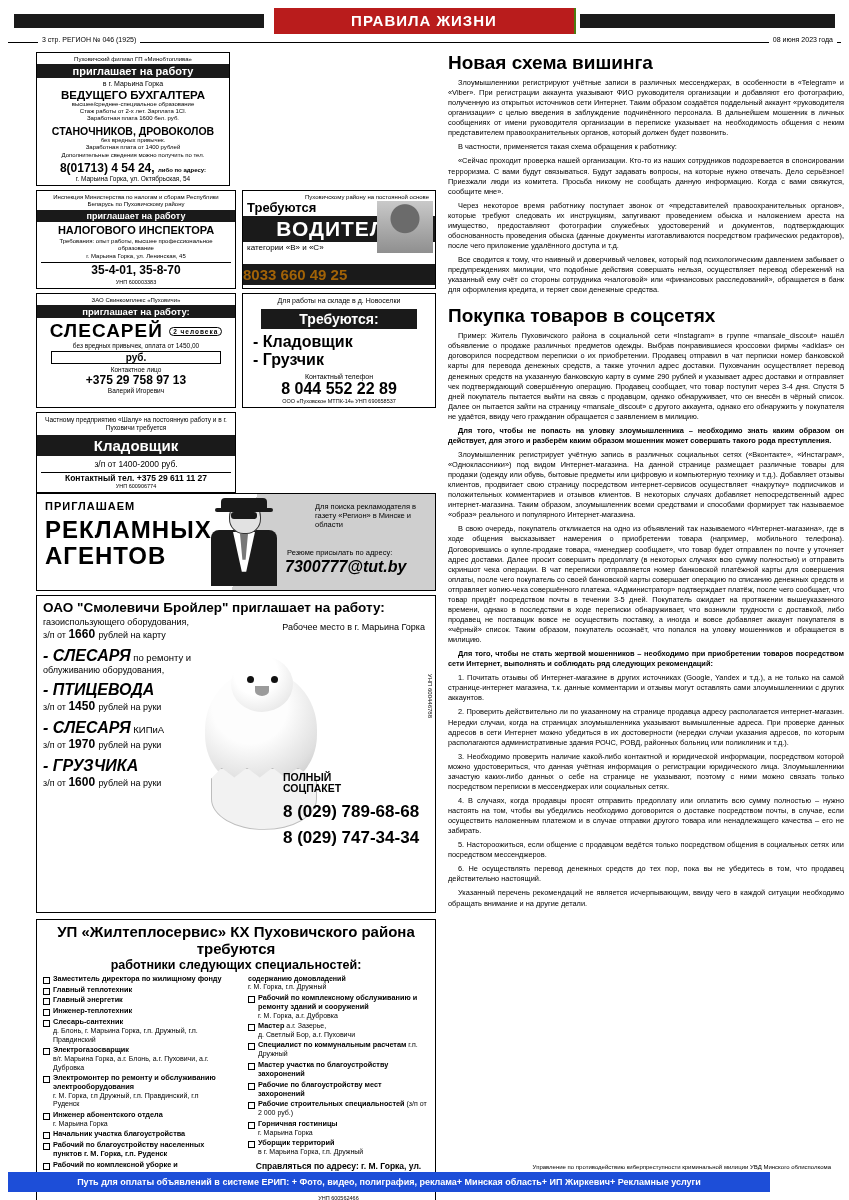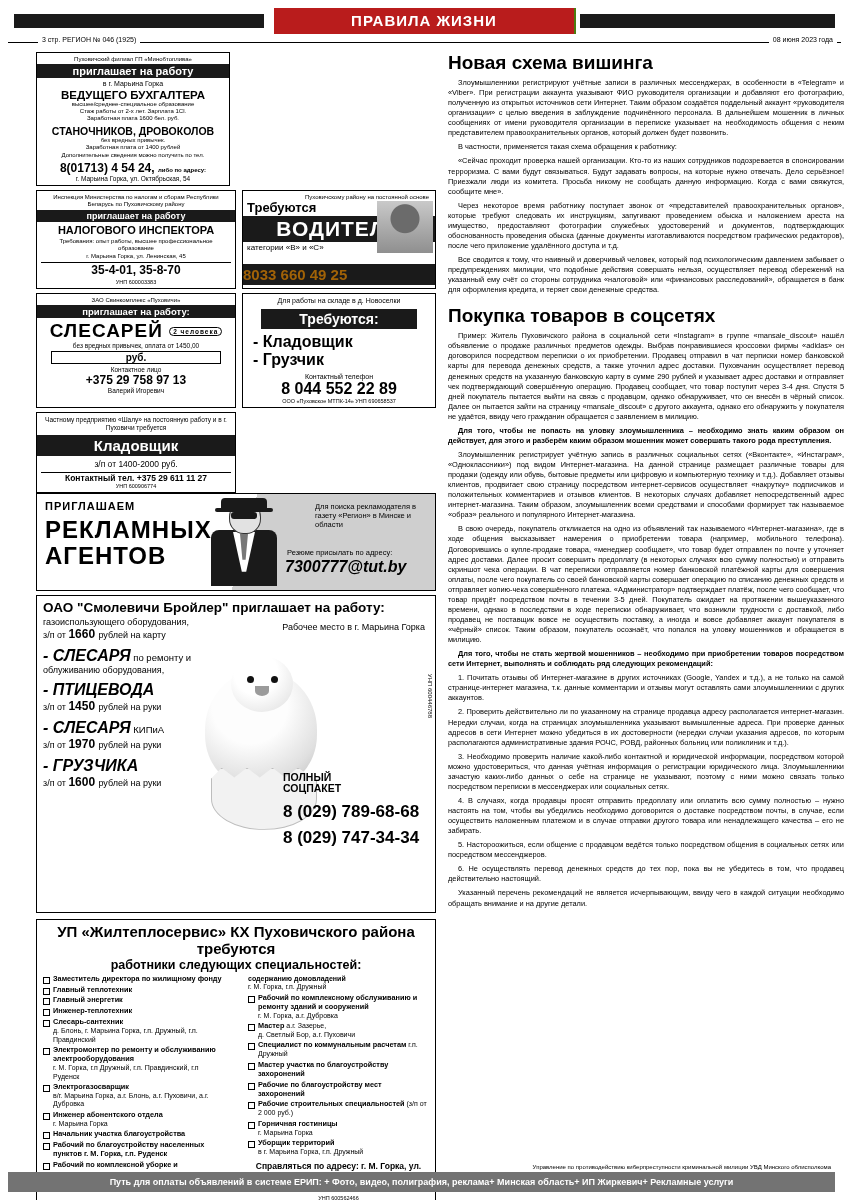--- a/index.html
+++ b/index.html
@@ -152,21 +152,21 @@
   .zht .adr{font-size:8.5px;font-weight:bold;text-align:center;line-height:1.25;}
   .zht .unp{font-size:5.5px;text-align:center;}
 
   
   .art-h{font-size:19px;font-weight:bold;color:#000;margin:0 0 4px;}
   .art-h2{font-size:19px;font-weight:bold;margin:10px 0 4px;}
   .art p{font-size:7.4px;line-height:1.36;text-align:justify;margin:0 0 4px;text-indent:10px;}
   .art p.b{font-weight:bold;text-indent:10px;}
 
   
-  .footer{position:absolute;left:0;bottom:0;width:827px;height:20px;background:#737373;color:#fff;
+  .footer{position:absolute;left:0;bottom:0;width:762px;height:20px;background:#1d4ed8;color:#fff;
      font-size:9px;font-weight:bold;text-align:center;line-height:20px;}
   .footer-note{position:absolute;right:10px;bottom:22px;font-size:6px;text-align:right;width:400px;}
 </style>
 </head>
 <body>
 
 <div class="page">
   <div class="page-inner">
 
     <div class="masthead"></div>
@@ -334,22 +334,22 @@
         <div class="hdr">УП «Жилтеплосервис» КХ Пуховичского района требуются</div>
         <div class="hdr2">работники следующих специальностей:</div>
         <div class="cols">
           <div class="c">
             <ul style="margin:0;padding:0;">
               <li><b>Заместитель директора по жилищному фонду</b></li>
               <li><b>Главный теплотехник</b></li>
               <li><b>Главный энергетик</b></li>
               <li><b>Инженер-теплотехник</b></li>
               <li><b>Слесарь-сантехник</b><br><span>д. Блонь,  г. Марьина Горка, г.п. Дружный, г.п. Правдинский</span></li>
+              <li><b>Электрогазосварщик</b><br><span>в/г. Марьина Горка, а.г. Блонь, а.г. Пуховичи, а.г. Дубровка</span></li>
               <li><b>Электромонтер по ремонту и обслуживанию электрооборудования</b><br><span>г. М. Горка, г.п Дружный, г.п. Правдинский, г.п Руденск</span></li>
-              <li><b>Электрогазосварщик</b><br><span>в/г. Марьина Горка, а.г. Блонь, а.г. Пуховичи, а.г. Дубровка</span></li>
               <li><b>Инженер абонентского отдела</b><br><span>г. Марьина Горка</span></li>
               <li><b>Начальник участка благоустройства</b></li>
               <li><b>Рабочий по благоустройству населенных пунктов г. М. Горка, г.п. Руденск</b></li>
               <li><b>Рабочий по комплексной уборке и</b></li>
             </ul>
           </div>
           <div class="c">
             <div style="font-size:7px;line-height:1.22;">
               <b>содержанию домовладений</b><br>
               <span>г. М. Горка, г.п. Дружный</span>

